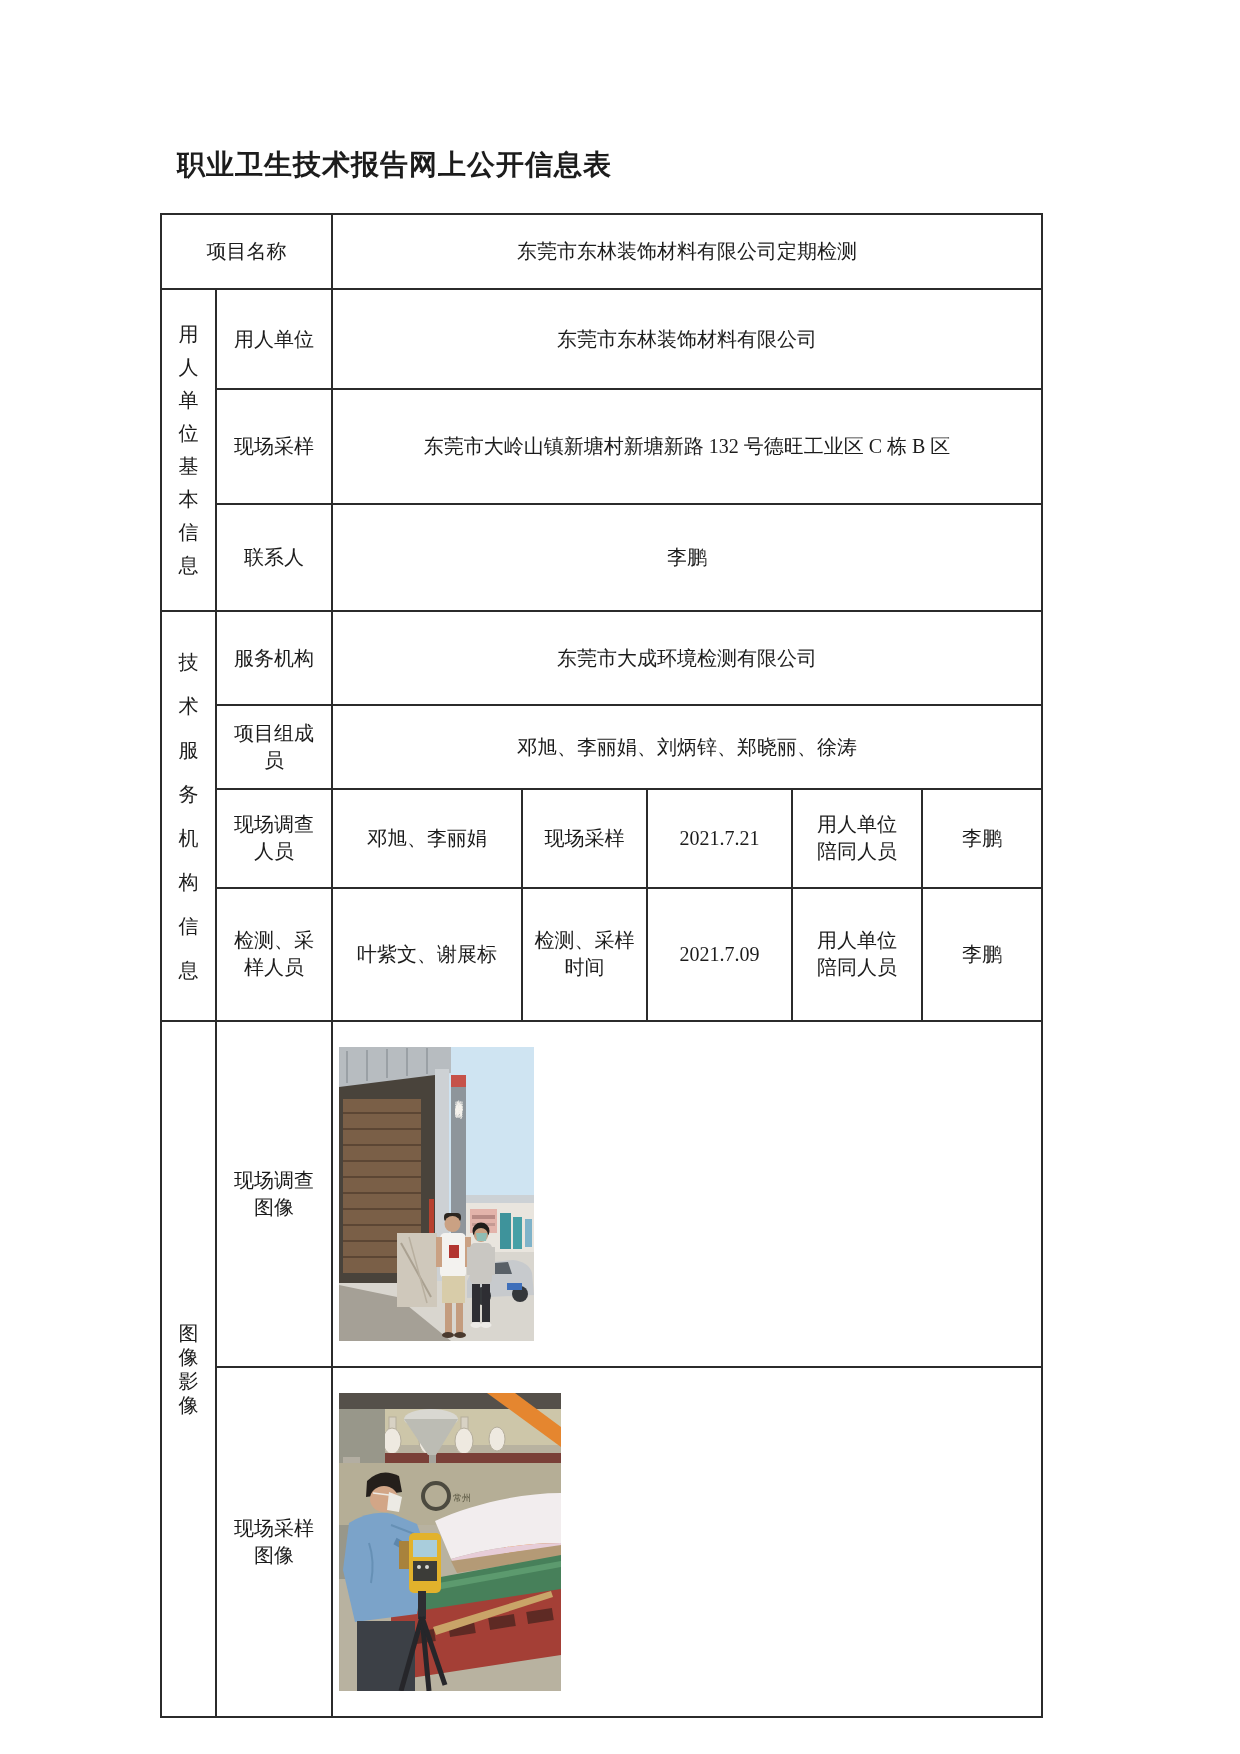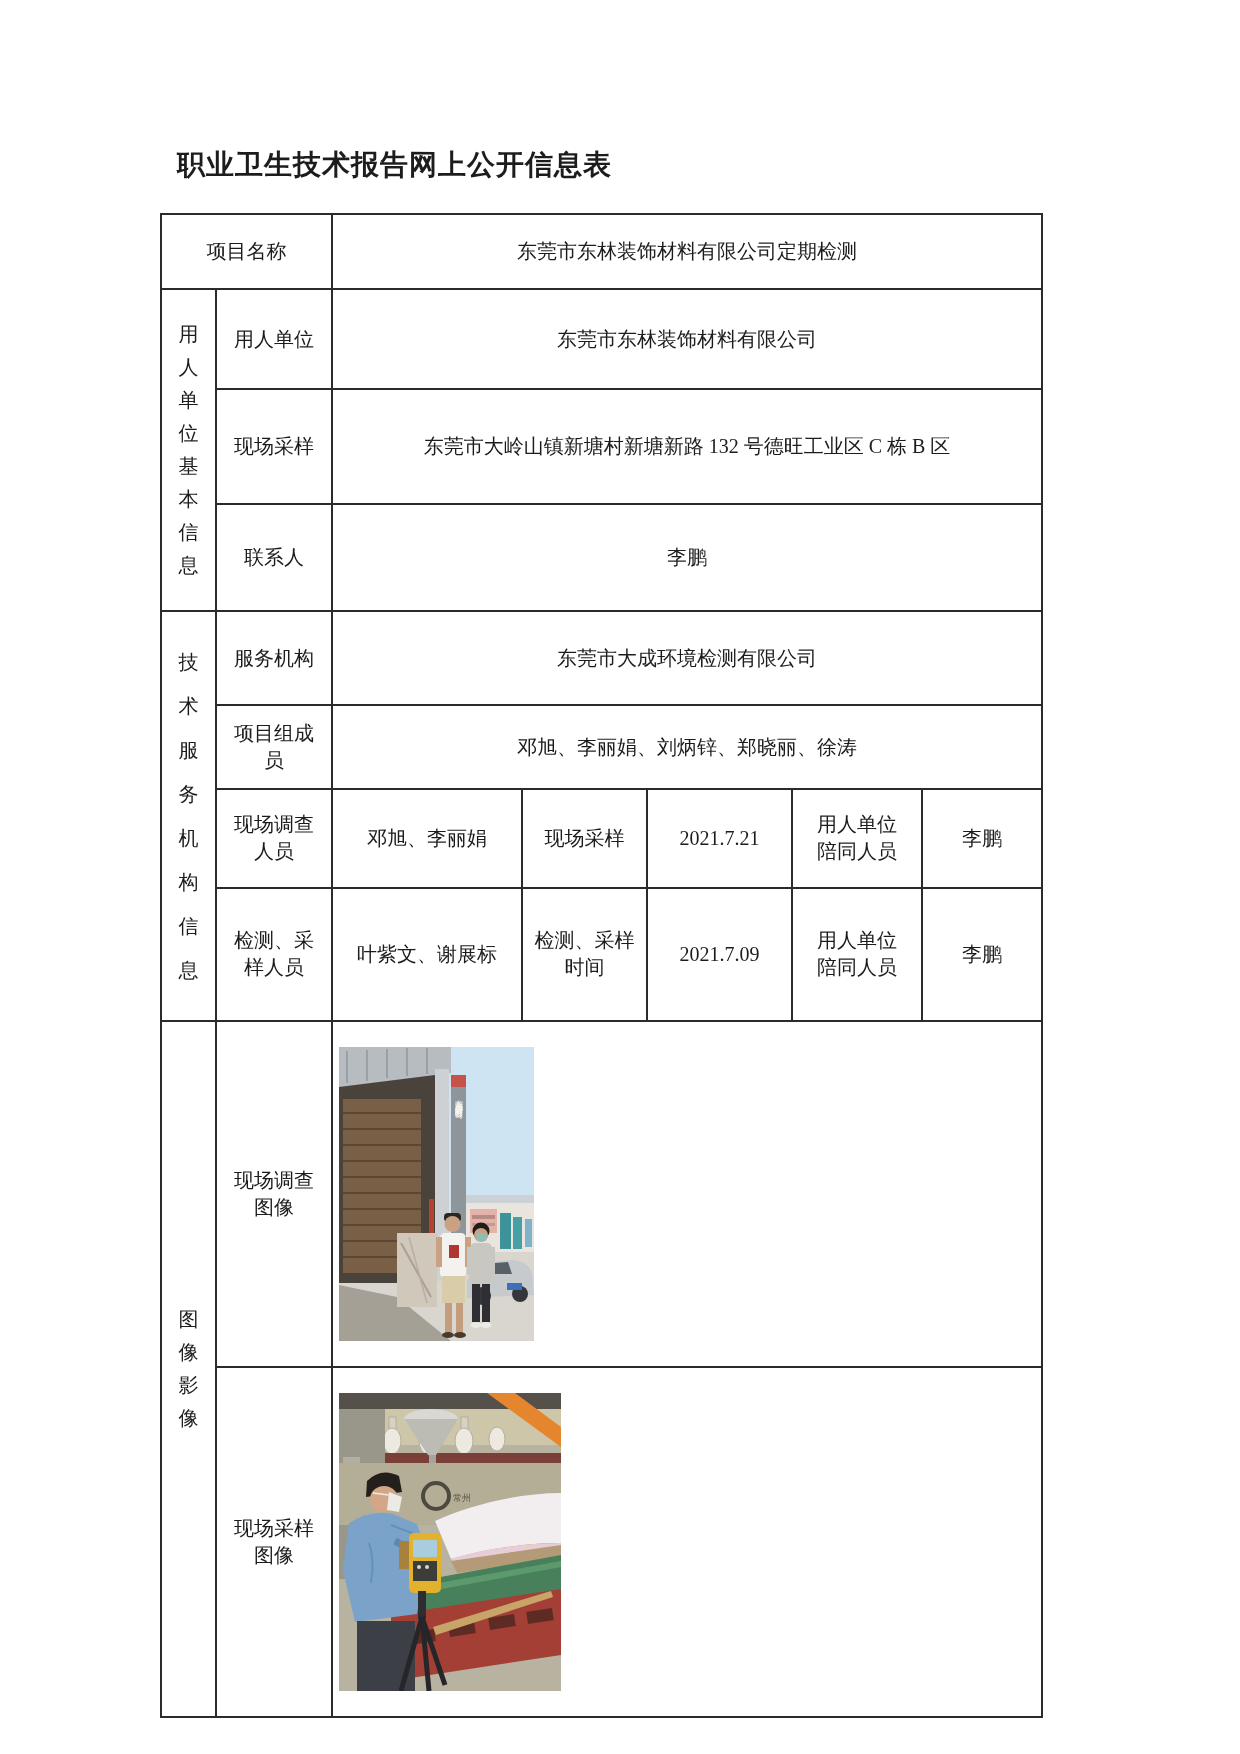--- a/index.html
+++ b/index.html
@@ -33,21 +33,21 @@
   .r9 td{height:324px}
   .r10 td{height:320px}
   
   td.vcell{padding:10px 0;}
   .vtext{
     width:24px;margin:3px auto;word-break:break-all;
     text-align:center;font-size:20px;
   }
   .vt-emp{line-height:33px}
   .vt-svc{line-height:44px}
-  .vt-img{line-height:33px}
+  .vt-img{line-height:24px}
   td.photo-cell{padding:0;}
   .photo-wrap{display:flex;justify-content:flex-start;align-items:center;width:100%;height:100%;}
   .sign-text{
     writing-mode:vertical-rl;text-orientation:upright;
     font-size:8px;fill:#f6f3ee;letter-spacing:1px;
     font-family:"Liberation Serif","DejaVu Serif",serif;
   }
   .machine-text{font-size:9px;fill:#57543f;font-family:"Liberation Serif","DejaVu Serif",serif;}
 </style>
 </head>

